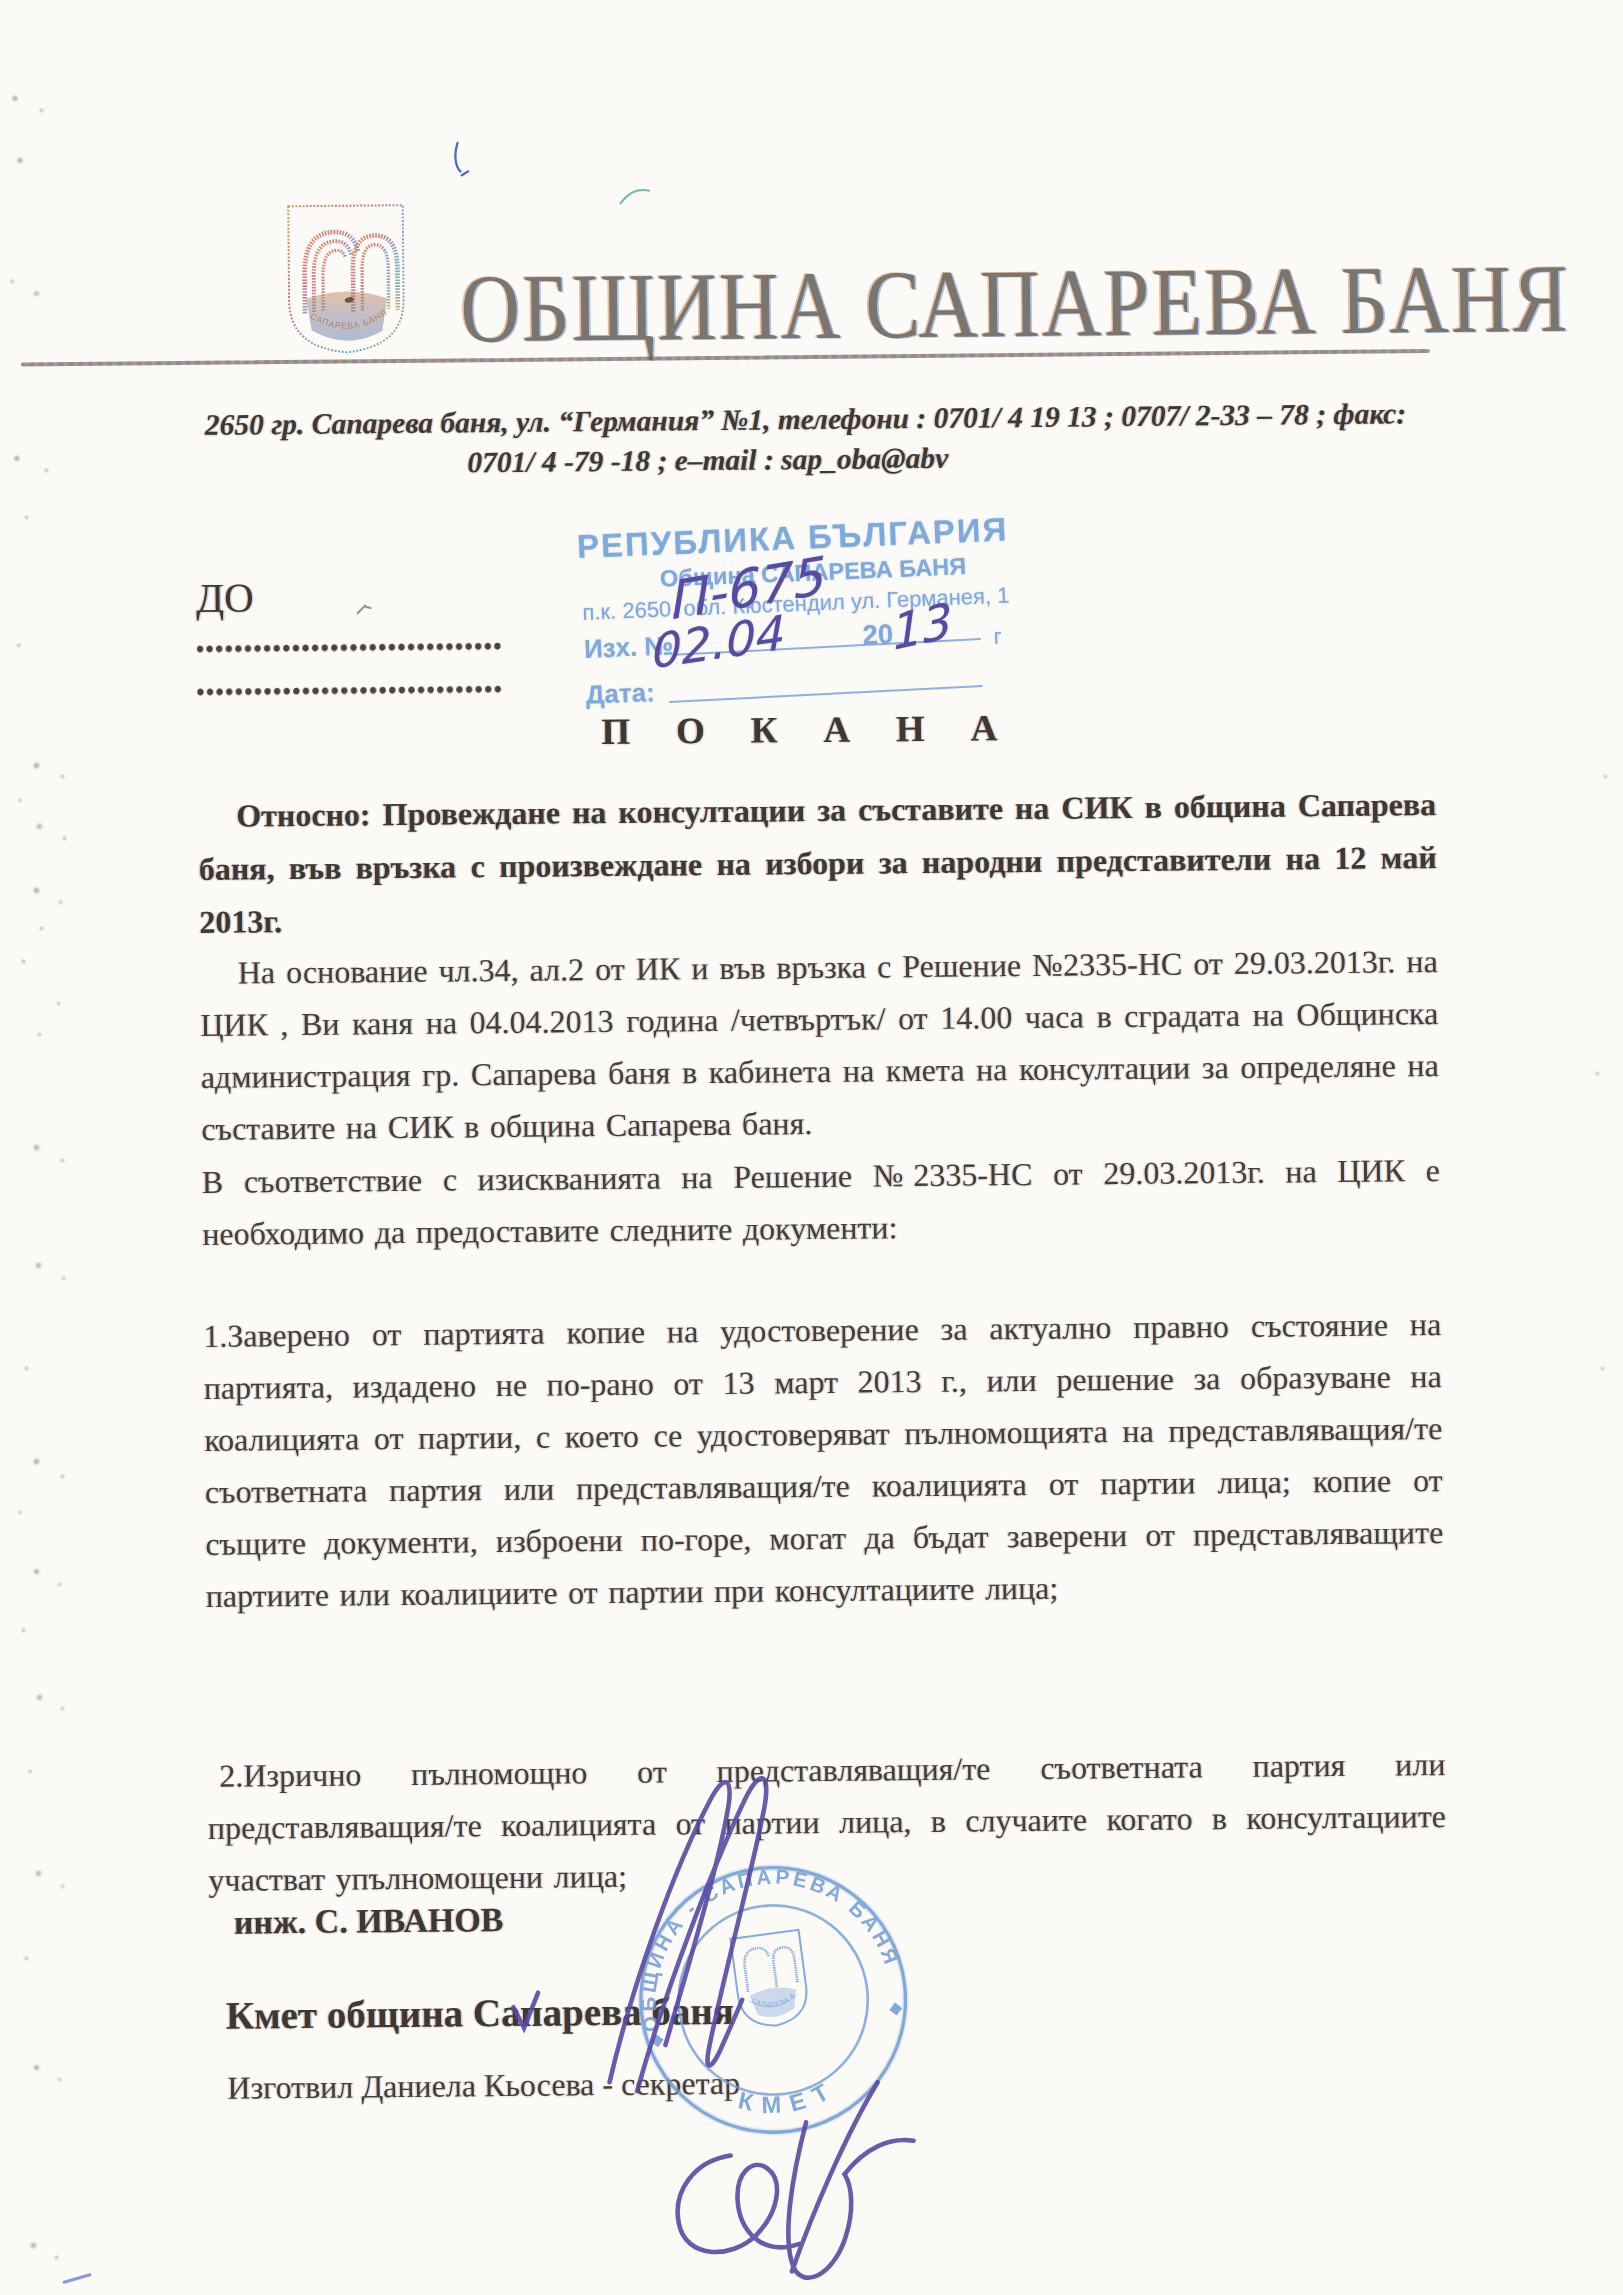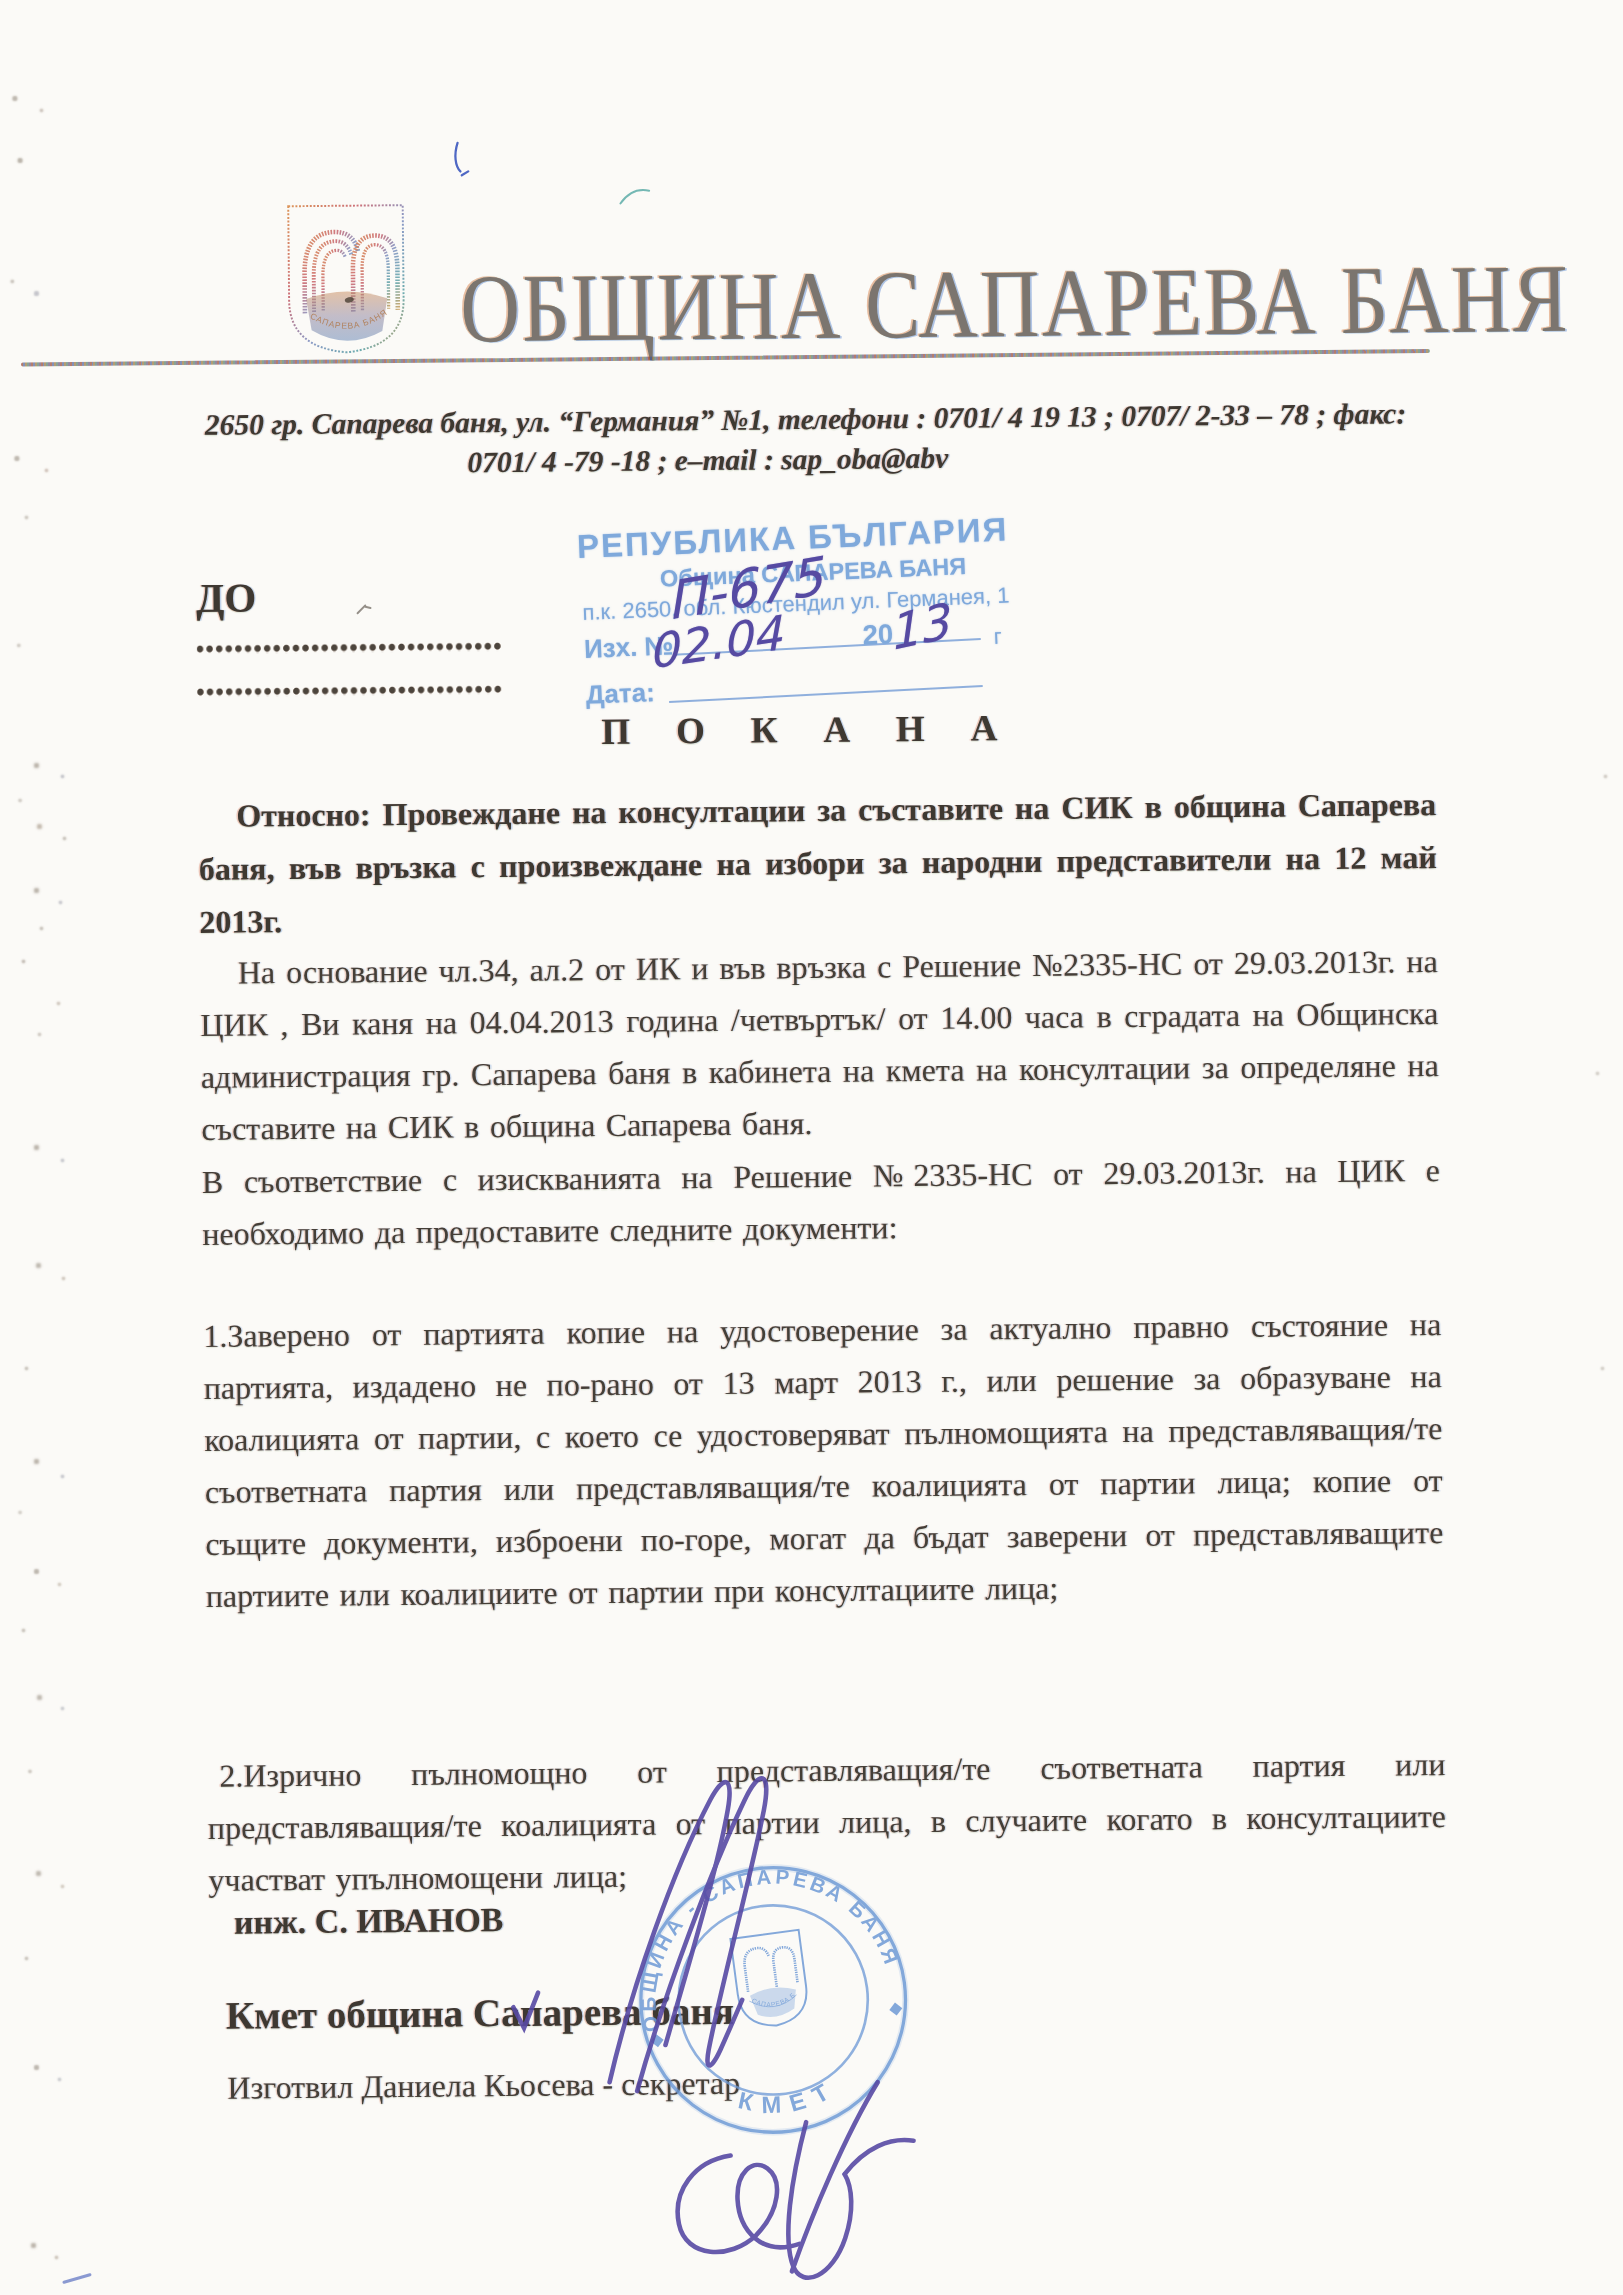--- a/index.html
+++ b/index.html
@@ -38,21 +38,21 @@
   .regstamp .rs-muni{position:absolute;left:88px;top:41px;font-size:23.6px;font-weight:bold;white-space:nowrap;}
   .regstamp .rs-addr{position:absolute;left:9.2px;top:72px;font-size:22px;white-space:nowrap;}
   .regstamp .rs-out{position:absolute;left:9.2px;top:106px;font-size:26px;font-weight:bold;}
   .regstamp .rs-date{position:absolute;left:9.2px;top:152px;font-size:26px;font-weight:bold;}
   .rs-line{position:absolute;height:0;border-top:2px solid rgba(116,156,214,.8);
     background:none;transform:rotate(-0.6deg);}
   .hand{position:absolute;font-family:"DejaVu Sans",sans-serif;font-style:italic;
     color:#564aa2;text-shadow:0 0 1.3px rgba(86,74,162,.45);white-space:nowrap;}
   .rs-year{position:absolute;left:288px;top:103px;font-size:27.5px;font-weight:bold;}
   .rs-yearsuf{position:absolute;left:419px;top:113px;font-size:22px;}
-  .to-label{font-size:41px;font-weight:bold;}
+  .to-label{font-size:41px;font-weight:normal;}
   .dotrow{height:8.5px;width:306px;
     background-image:radial-gradient(circle at 3.3px 3.9px,
       rgba(66,58,50,.95) 2.7px, rgba(92,70,55,.55) 3.2px, rgba(0,0,0,0) 3.7px);
     background-size:9.6px 8.5px;background-repeat:repeat-x;
   }
   .doc-title{width:1250px;text-align:center;font-size:37px;font-weight:bold;letter-spacing:18.3px;}
   .para{width:1238px;font-size:32px;line-height:52px;text-align:justify;word-spacing:2.6px;margin:0;}
   .para.bold{font-weight:bold;line-height:53px;}
   .ind{text-indent:38px;}
   .ind-sm{text-indent:11.8px;}

